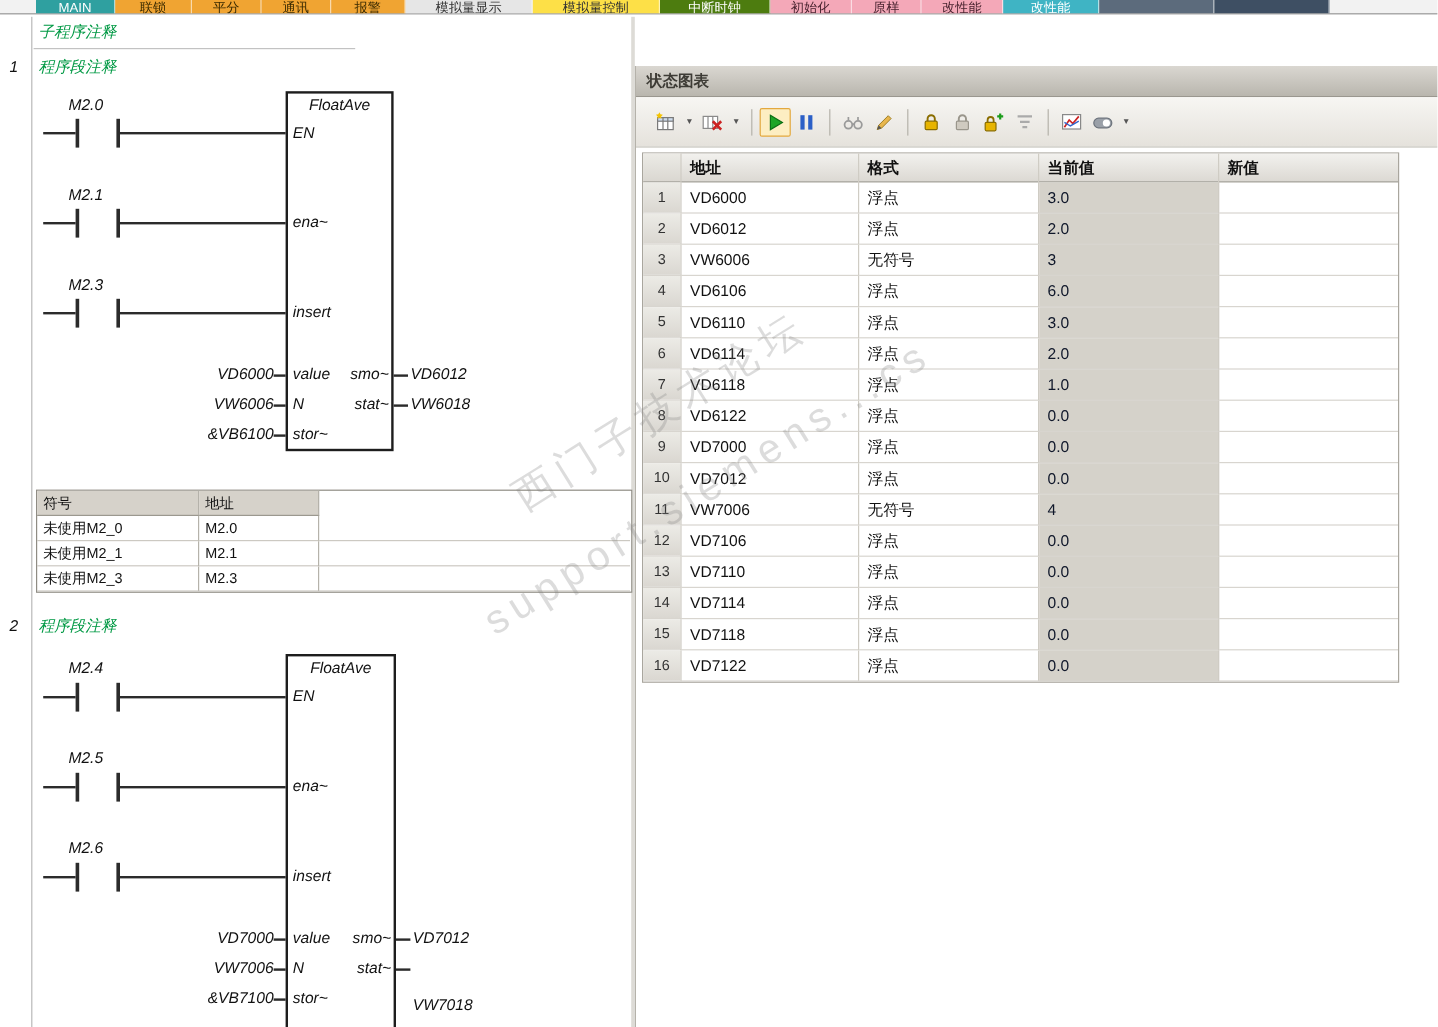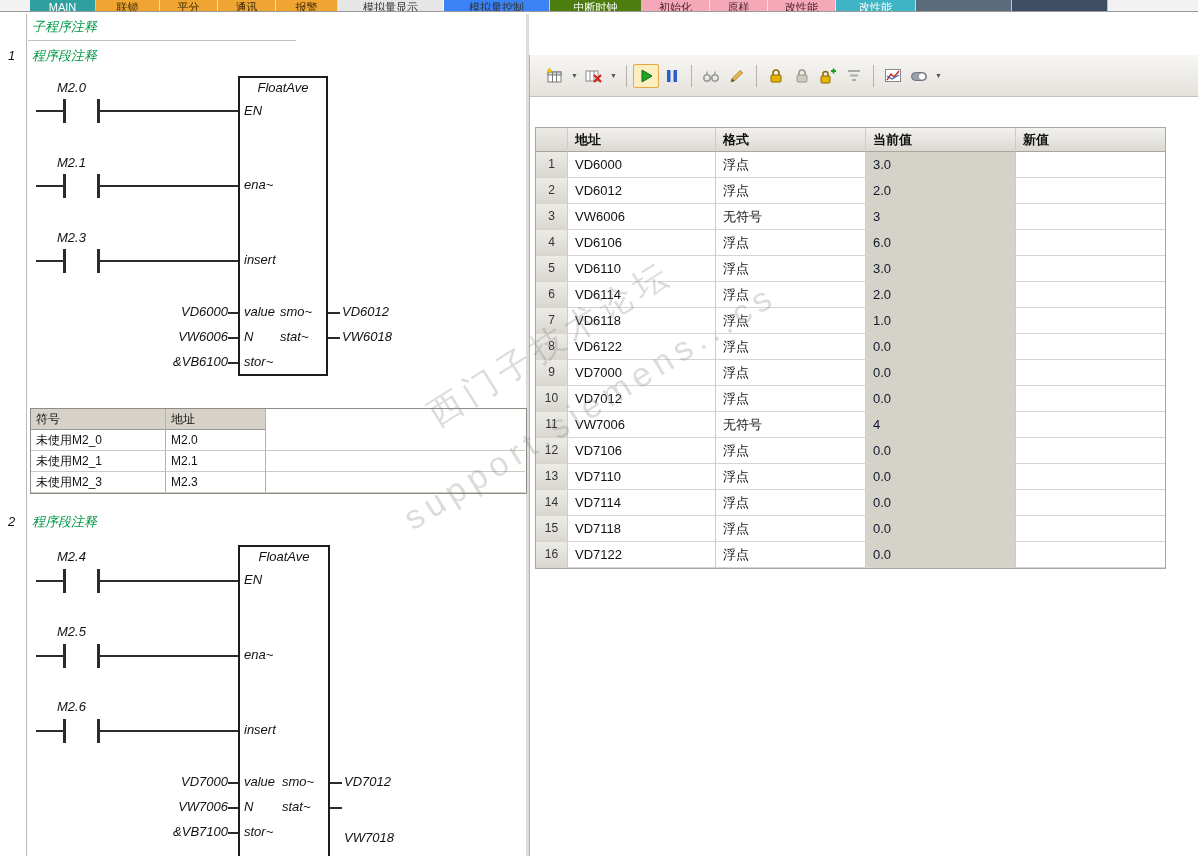--- a/index.html
+++ b/index.html
@@ -14,21 +14,21 @@
          white-space:nowrap; border-right:1px solid rgba(255,255,255,.6); }
 
   
   .lbl { position:absolute; font-size:13px; white-space:nowrap;font-style:italic; }
   .green { color:#009944; }
   .h { position:absolute; height:2px; background:#2b2b2b; }
   .v { position:absolute; width:3px; background:#2b2b2b; }
   .dash { position:absolute; height:2px; background:#2b2b2b; }
   .fblock { position:absolute; border:2px solid #1d1d1d; background:transparent; }
   .op { text-align:right; }
-  .pinr { }
+  .pinr { text-align:right; }
 
   .gutline { position:absolute; left:26px; top:14px; width:1px; height:842px; background:#b9b9b9; }
   .underline { position:absolute; left:28px; top:40px; width:268px; height:1px; background:#c2c2c2; }
   .splitter { position:absolute; left:526px; top:14px; width:3px; height:842px; background:#dddbd6; }
 
   
   .symtable { position:absolute; left:30px; top:408px; width:497px; border:1px solid #8f8c84;
               font-size:12px; background:#fff; }
   .symrow { display:flex; height:21px; line-height:20px; }
   .symcell { padding:0 5px; border-right:1px solid #b5b2aa; border-bottom:1px solid #ccc9c2;
@@ -72,21 +72,21 @@
 </head>
 <body>
 
 <div class="tabstrip">
   <div class="tab" style="width:66px;background:#2fa0a0;color:#fff;margin-left:30px">MAIN</div>
   <div class="tab" style="width:64px;background:#f0a432;color:#3a2a00">联锁</div>
   <div class="tab" style="width:58px;background:#f0a432;color:#3a2a00">平分</div>
   <div class="tab" style="width:58px;background:#f0a432;color:#3a2a00">通讯</div>
   <div class="tab" style="width:62px;background:#f0a432;color:#3a2a00">报警</div>
   <div class="tab" style="width:106px;background:#e6e6e6;color:#333">模拟量显示</div>
-  <div class="tab" style="width:106px;background:#3b82f6;color:#333">模拟量控制</div>
+  <div class="tab" style="width:106px;background:#fde047;color:#333">模拟量控制</div>
   <div class="tab" style="width:92px;background:#4d7c0f;color:#fff">中断时钟</div>
   <div class="tab" style="width:68px;background:#f4a8b8;color:#4a2430">初始化</div>
   <div class="tab" style="width:58px;background:#f4a8b8;color:#4a2430">原样</div>
   <div class="tab" style="width:68px;background:#f4a8b8;color:#4a2430">改性能</div>
   <div class="tab" style="width:80px;background:#3fb4c4;color:#fff">改性能</div>
   <div class="tab" style="width:96px;background:#5c6b7c"></div>
   <div class="tab" style="width:96px;background:#3e4f63"></div>
 </div>
 
 <div class="gutline"></div>
@@ -206,20 +206,21 @@
 <div class="lbl" style="left:244px;top:799px">N</div>
 <div class="lbl pinr" style="left:282px;top:799px;width:44px">stat~</div>
 <div class="dash" style="left:330px;top:807px;width:12px"></div>
 <div class="lbl" style="left:344px;top:830px">VW7018</div>
 
 <div class="lbl op" style="left:130px;top:824px;width:98px">&amp;VB7100</div>
 <div class="dash" style="left:228px;top:832px;width:10px"></div>
 <div class="lbl" style="left:244px;top:824px">stor~</div>
 
 <div class="panel">
+  <div class="ptitle">状态图表</div>
 
   <div class="ptoolbar">
     <div class="tbtn">
       <svg width="18" height="18">
           <rect x="2" y="5" width="13" height="10" fill="#fff" stroke="#7a7a7a"></rect>
           <rect x="2" y="5" width="13" height="3" fill="#cddcee" stroke="#7a7a7a"></rect>
           <line x1="6.5" y1="5" x2="6.5" y2="15" stroke="#7a7a7a"></line>
           <line x1="10.5" y1="5" x2="10.5" y2="15" stroke="#7a7a7a"></line>
           <path d="M3.5 0.5l.9 1.8 2 .3-1.5 1.4.4 2-1.8-1-1.8 1 .4-2L.6 2.6l2-.3z" fill="#f5c400"></path>
         </svg>

